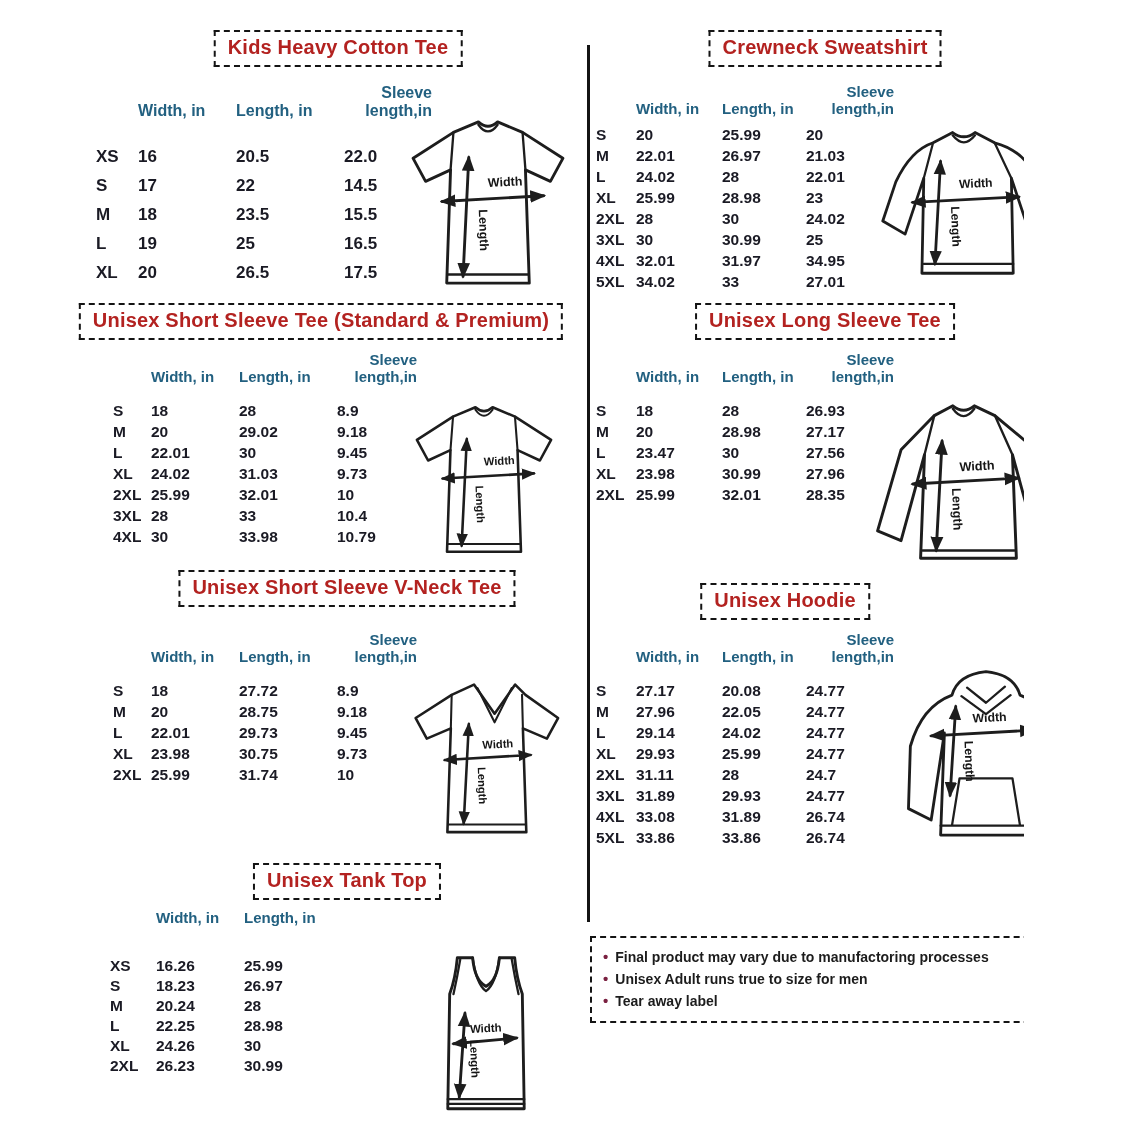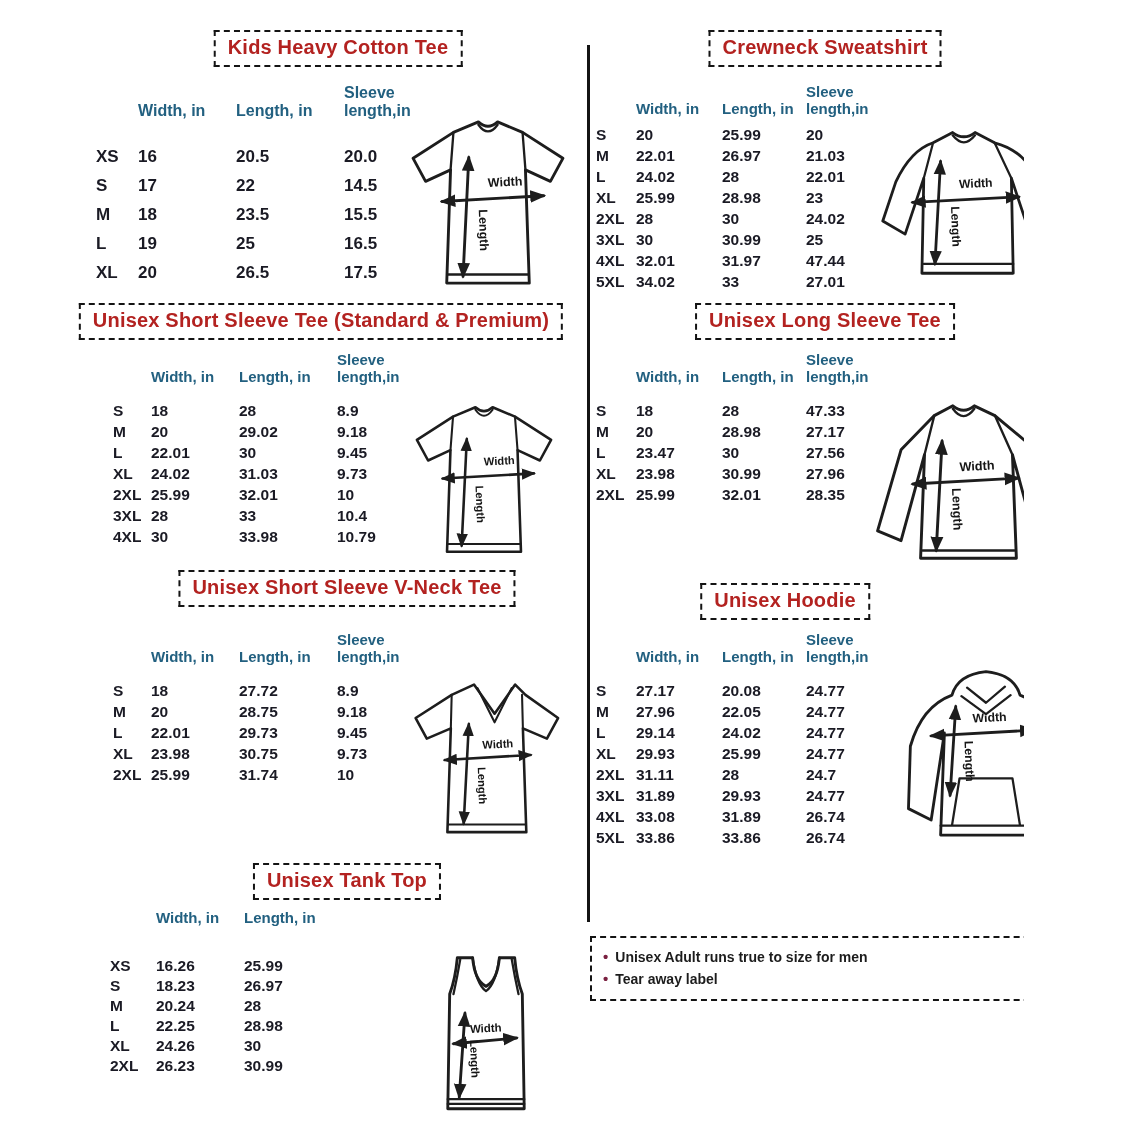--- a/index.html
+++ b/index.html
@@ -12,21 +12,21 @@
 
   
   .title{position:absolute;transform:translateX(-50%);border:2.5px dashed #141414;
          color:#b32220;font-weight:700;font-size:20px;line-height:1.15;
          padding:4px 12px 6px;white-space:nowrap;background:#fff;letter-spacing:.2px;}
 
   
   .table{position:absolute;font-weight:700;color:#1a1a24;}
   .thead{display:grid;grid-template-columns:var(--cols);align-items:end;color:#226080;}
   .th{font-size:15px;line-height:1.12;}
-  .th.sleeve{text-align:left;}
+  .th.sleeve{text-align:right;}
   .t-kids .th{font-size:16px;}
   .tr{display:grid;grid-template-columns:var(--cols);}
   .tbody .tr{line-height:21px;font-size:15.5px;}
   .t-kids .tbody .tr{line-height:29px;font-size:17px;}
   .t-tank .tbody .tr{line-height:20px;}
   .t-kids .thead{margin-bottom:22px;}
   .t-crew .thead{margin-bottom:6px;}
   .t-ss .thead,.t-ls .thead{margin-bottom:14px;}
   .t-vn .thead,.t-hd .thead{margin-bottom:14px;}
   .t-tank .thead{margin-bottom:29px;}
@@ -67,21 +67,21 @@
         <span class="th"></span>
         <span class="th">Width, in</span>
         <span class="th">Length, in</span>
         <span class="th sleeve">Sleeve length,in</span>
       </div>
       <div class="tbody">
           <div class="tr">
             <span class="td col0">XS</span>
             <span class="td col1">16</span>
             <span class="td col2">20.5</span>
-            <span class="td col3">20.0</span>
+            <span class="td col3">22.0</span>
           </div>
           <div class="tr">
             <span class="td col0">S</span>
             <span class="td col1">17</span>
             <span class="td col2">22</span>
             <span class="td col3">14.5</span>
           </div>
           <div class="tr">
             <span class="td col0">M</span>
             <span class="td col1">18</span>
@@ -156,21 +156,21 @@
           <div class="tr">
             <span class="td col0">3XL</span>
             <span class="td col1">30</span>
             <span class="td col2">30.99</span>
             <span class="td col3">25</span>
           </div>
           <div class="tr">
             <span class="td col0">4XL</span>
             <span class="td col1">32.01</span>
             <span class="td col2">31.97</span>
-            <span class="td col3">47.44</span>
+            <span class="td col3">34.95</span>
           </div>
           <div class="tr">
             <span class="td col0">5XL</span>
             <span class="td col1">34.02</span>
             <span class="td col2">33</span>
             <span class="td col3">27.01</span>
           </div>
         </div>
     </div>
     <svg class="garment" style="left:866px;top:124px" width="205" height="168" viewBox="0 0 220 180">
@@ -256,21 +256,21 @@
         <span class="th"></span>
         <span class="th">Width, in</span>
         <span class="th">Length, in</span>
         <span class="th sleeve">Sleeve length,in</span>
       </div>
       <div class="tbody">
           <div class="tr">
             <span class="td col0">S</span>
             <span class="td col1">18</span>
             <span class="td col2">28</span>
-            <span class="td col3">47.33</span>
+            <span class="td col3">26.93</span>
           </div>
           <div class="tr">
             <span class="td col0">M</span>
             <span class="td col1">20</span>
             <span class="td col2">28.98</span>
             <span class="td col3">27.17</span>
           </div>
           <div class="tr">
             <span class="td col0">L</span>
             <span class="td col1">23.47</span>
@@ -472,17 +472,18 @@
       <path class="gl" d="M46,6 Q50,34 60,41 Q70,34 74,6 M33,8 Q30,26 26,44 M87,8 Q90,26 94,44 M20,154 L100,154 M20,159 L100,159"></path>
       <path class="arrow" d="M26,96 L92,90" marker-start="url(#ah)" marker-end="url(#ah)"></path>
       <path class="arrow" d="M38,64 L32,152" marker-start="url(#ah)" marker-end="url(#ah)"></path>
       <text class="alabel sm" x="60" y="84" text-anchor="middle" transform="rotate(-3 60 84)">Width</text>
       <text class="alabel sm" x="44" y="112" text-anchor="middle" transform="rotate(88 44 112)">Length</text>
     </svg>
   </div>
 
   
   <div class="notes">
+    <div class="note"><span class="bullet">•</span><span>Final product may vary due to manufactoring processes</span></div>
     <div class="note"><span class="bullet">•</span><span>Unisex Adult runs true to size for men</span></div>
     <div class="note"><span class="bullet">•</span><span>Tear away label</span></div>
   </div>
 
 </div>
 
 </body></html>

